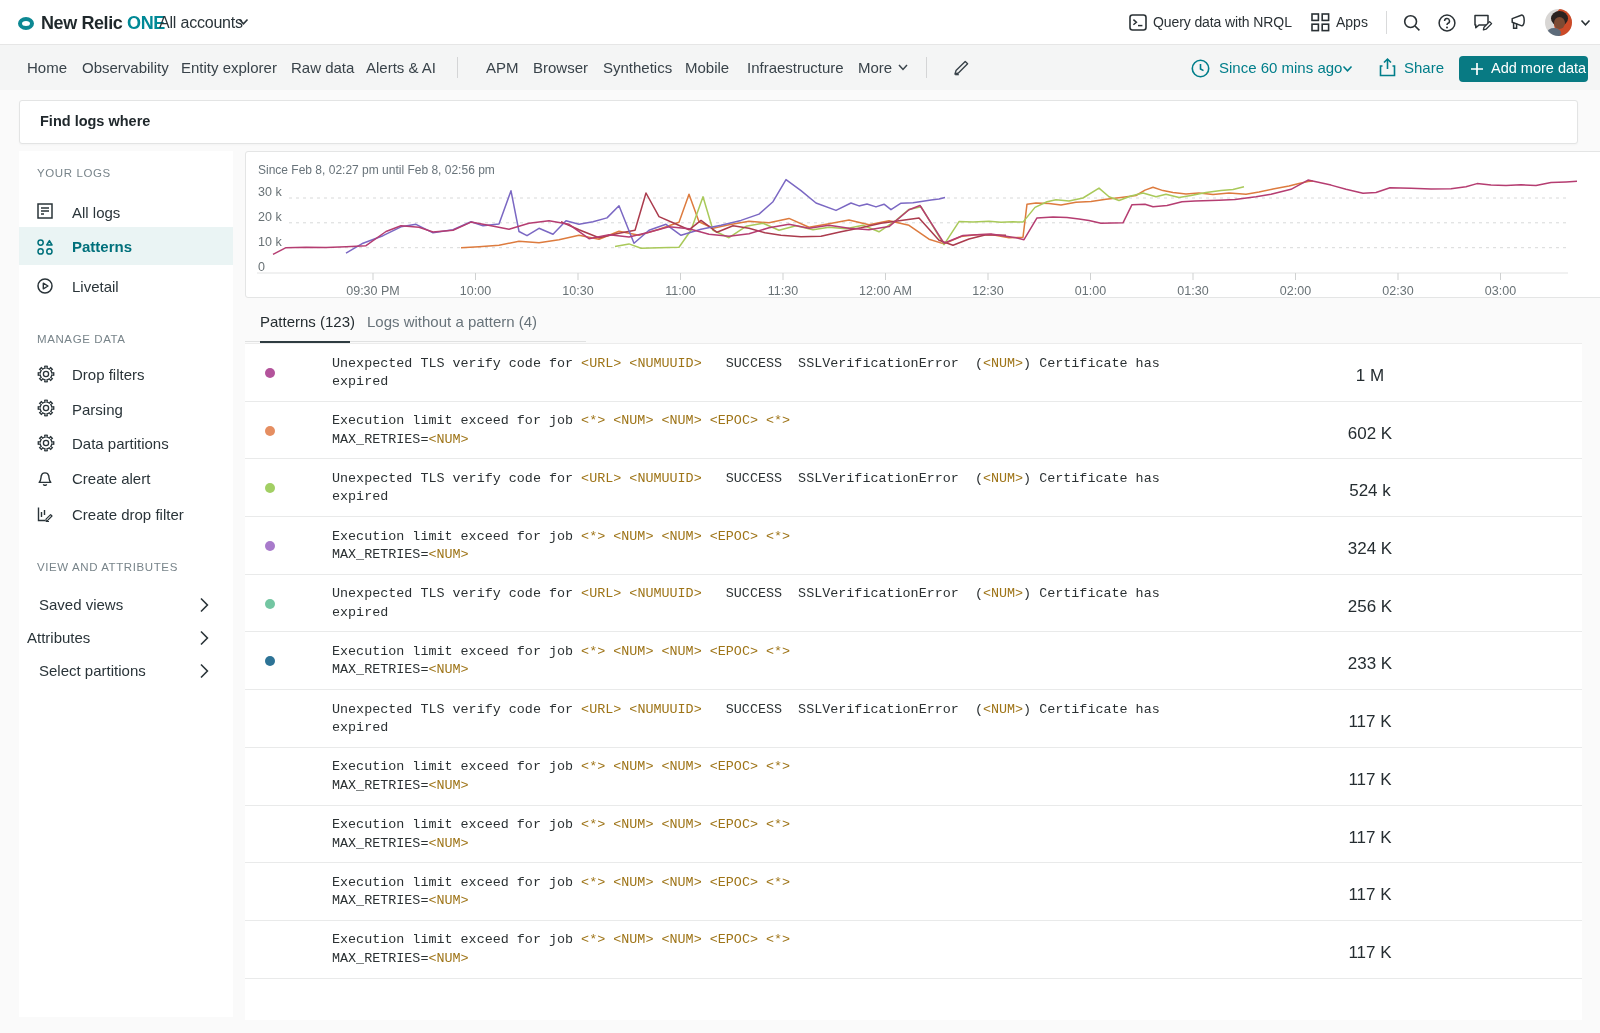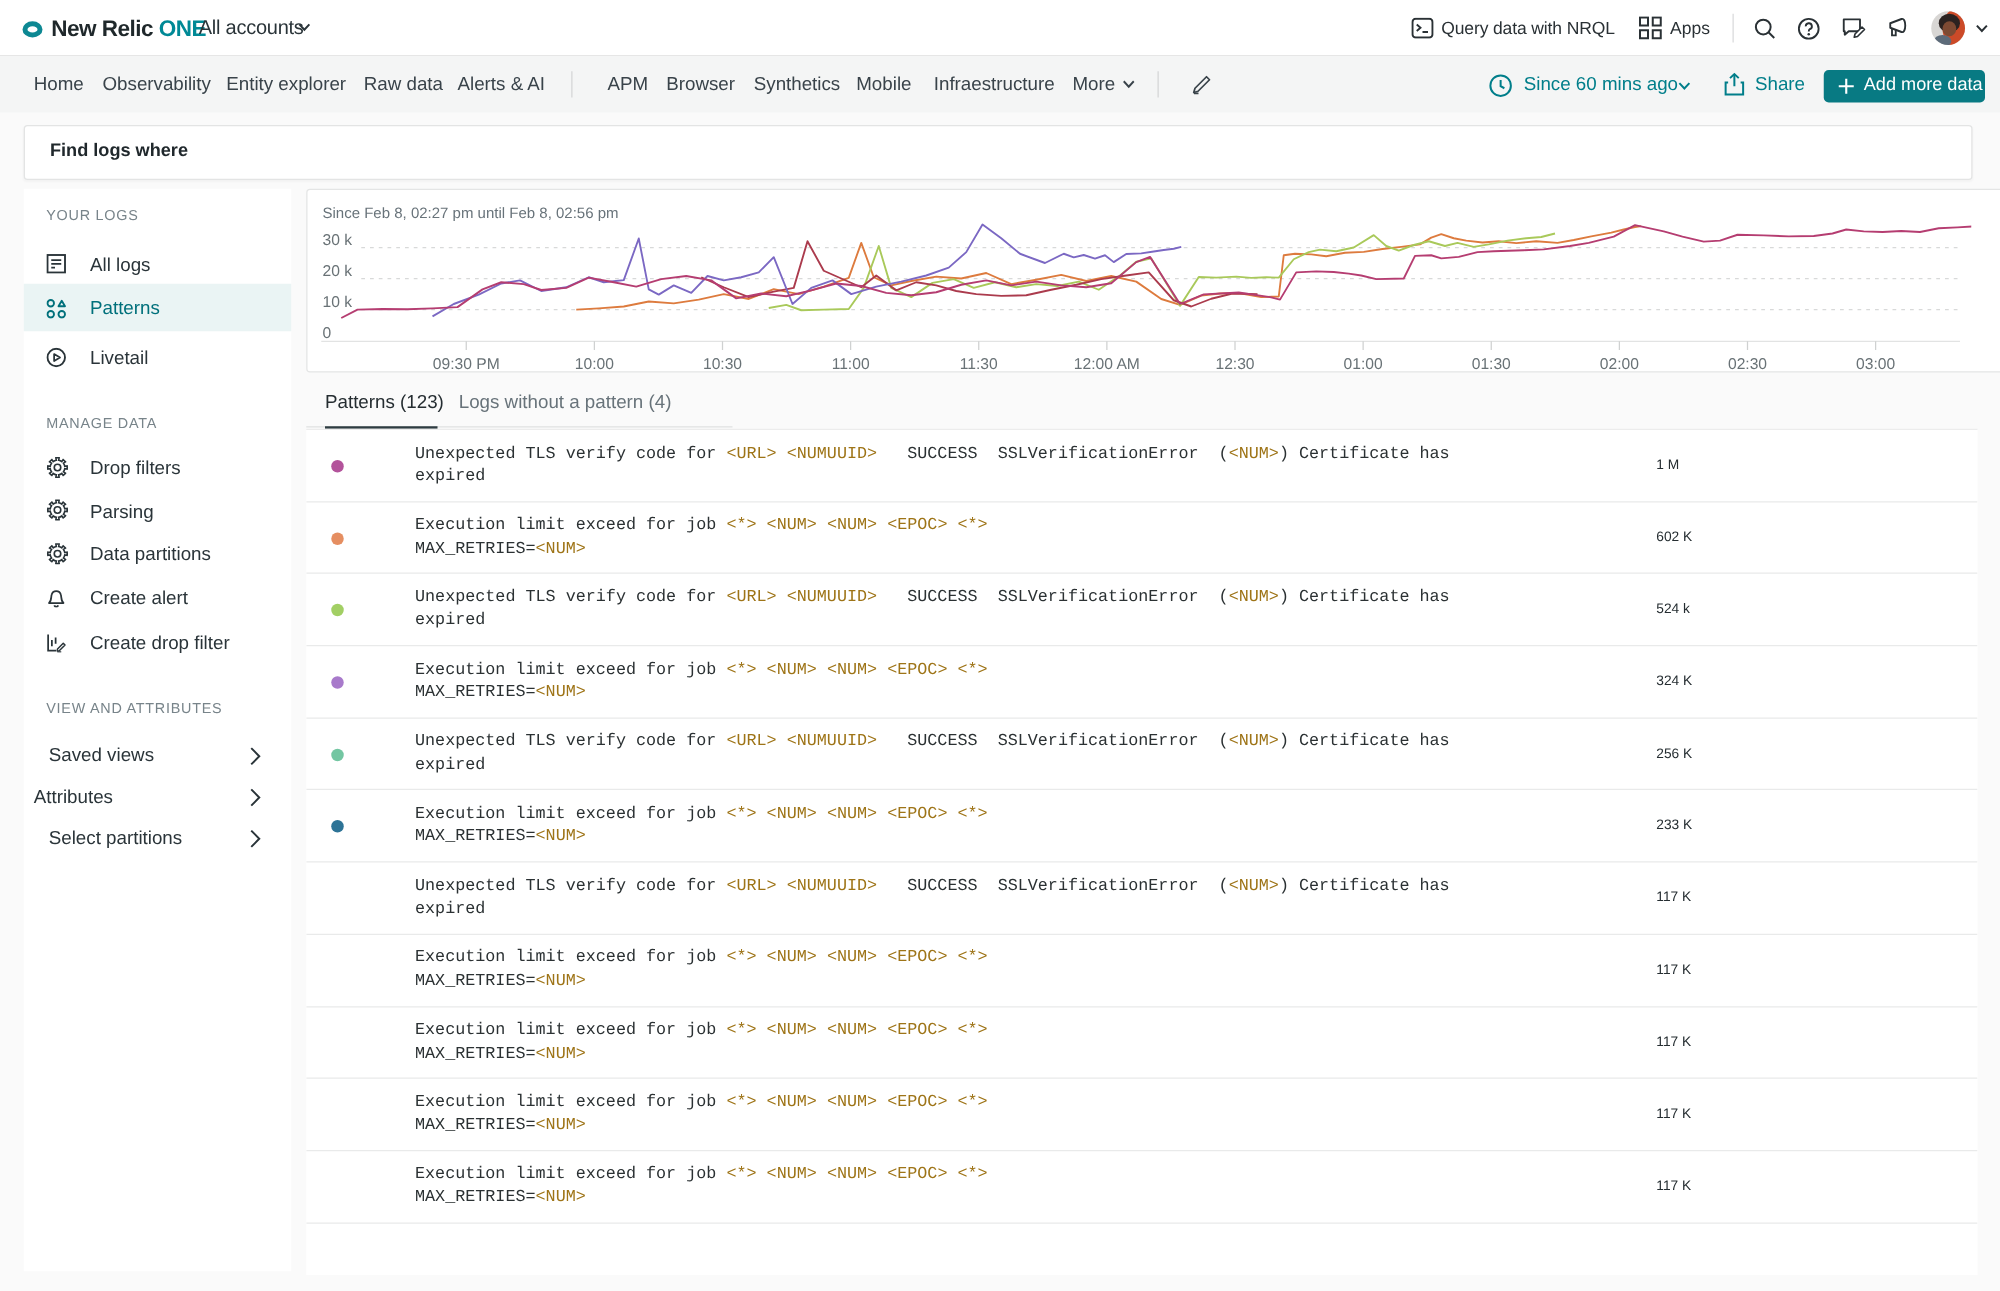--- a/index.html
+++ b/index.html
@@ -17,21 +17,21 @@
 .chartcard{position:absolute;left:245px;top:151px;width:1438px;height:147px;background:#fff;border:1px solid #e4e5e5;border-radius:3px}
 .tabs{position:absolute;left:245px;top:303px;width:1333px;height:40px}
 .tablecard{position:absolute;left:245px;top:343px;width:1337px;height:677px;background:#fff;border-top:1px solid #ececec;overflow:hidden}
 .teal{color:#007e8a}
 .tok{color:#9e7417}
 .thead{position:relative;height:42.5px;border-bottom:1px solid #e8e9e9;font-size:13.5px;color:#444e52}
 .thead span{top:14px}
 .trow{position:relative;height:57.7px;border-bottom:1px solid #e9eaea}
 .dot{position:absolute;left:20px;top:24px;width:10px;height:10px;border-radius:50%}
 .pat{position:absolute;left:87px;top:10.5px;font-family:"Liberation Mono",monospace;font-size:13.4px;line-height:18.5px;color:#2b3133;white-space:pre}
-.cnt{position:absolute;left:1080px;width:90px;top:22px;font-size:11px;color:#252d31}
+.cnt{position:absolute;left:1080px;width:90px;text-align:center;top:22px;font-size:17px;color:#252d31}
 </style>
 </head>
 <body>
 
 <div class="topbar">
   <div class="abs" style="left:18px;top:17px;width:16px;height:13px;border:4px solid #0d8893;border-radius:50%;background:#fff"></div>
   <div class="abs" style="left:41px;top:13px;font-size:18px;font-weight:700;color:#1f282b;letter-spacing:-.4px">New Relic <span style="color:#008996">ONE</span></div>
   <div class="abs" style="left:159px;top:14px;font-size:16px;color:#2a3439;letter-spacing:-.2px">All accounts</div>
   <svg class="abs" style="left:238px;top:18px" width="11" height="8" viewBox="0 0 11 8">
       <path d="M1.5 1.5 L5.5 5.8 L9.5 1.5" fill="none" stroke="#2a3439" stroke-width="1.6"></path>
@@ -144,21 +144,21 @@
   <div class="sbitem" style="top:52.5px">All logs</div>
   <div class="abs" style="left:0;top:76px;width:214px;height:38px;background:#eaf4f4"></div>
   <svg class="sbicon" style="top:87.5px" viewBox="0 0 16 16">
       <g fill="none" stroke="#00707b" stroke-width="1.5">
         <circle cx="3.6" cy="3.6" r="2.6"></circle>
         <circle cx="3.6" cy="12.4" r="2.6"></circle>
         <circle cx="12.4" cy="12.4" r="2.6"></circle>
         <path d="M12.4 1.6 L15 6 H9.8 Z" stroke-linejoin="round"></path>
       </g>
     </svg>
-  <div class="sbitem" style="top:87px;color:#00707b;font-weight:400">Patterns</div>
+  <div class="sbitem" style="top:87px;color:#00707b;font-weight:700">Patterns</div>
   <svg class="sbicon" style="top:126.5px" viewBox="0 0 16 16">
       <circle cx="8" cy="8" r="7" fill="none" stroke="#2a3439" stroke-width="1.5"></circle>
       <path d="M6.3 5.2 L11 8 L6.3 10.8 Z" fill="none" stroke="#2a3439" stroke-width="1.4" stroke-linejoin="round"></path>
     </svg>
   <div class="sbitem" style="top:127px">Livetail</div>
 
   <div class="sbhead" style="top:182px">MANAGE DATA</div>
   <svg class="sbicon" style="top:213.5px;width:18px;height:18px" viewBox="0 0 18 18">
       <path d="M14.82 8.03 L16.69 7.72 A7.8 7.8 0 0 1 16.69 10.28 L14.82 9.97 A5.9 5.9 0 0 1 13.80 12.43 L15.35 13.54 A7.8 7.8 0 0 1 13.54 15.35 L12.43 13.80 A5.9 5.9 0 0 1 9.97 14.82 L10.28 16.69 A7.8 7.8 0 0 1 7.72 16.69 L8.03 14.82 A5.9 5.9 0 0 1 5.57 13.80 L4.46 15.35 A7.8 7.8 0 0 1 2.65 13.54 L4.20 12.43 A5.9 5.9 0 0 1 3.18 9.97 L1.31 10.28 A7.8 7.8 0 0 1 1.31 7.72 L3.18 8.03 A5.9 5.9 0 0 1 4.20 5.57 L2.65 4.46 A7.8 7.8 0 0 1 4.46 2.65 L5.57 4.20 A5.9 5.9 0 0 1 8.03 3.18 L7.72 1.31 A7.8 7.8 0 0 1 10.28 1.31 L9.97 3.18 A5.9 5.9 0 0 1 12.43 4.20 L13.54 2.65 A7.8 7.8 0 0 1 15.35 4.46 L13.80 5.57 A5.9 5.9 0 0 1 14.82 8.03 Z" fill="none" stroke="#2a3439" stroke-width="1.3"></path>
       <circle cx="9" cy="9" r="2.6" fill="none" stroke="#2a3439" stroke-width="1.3"></circle>

